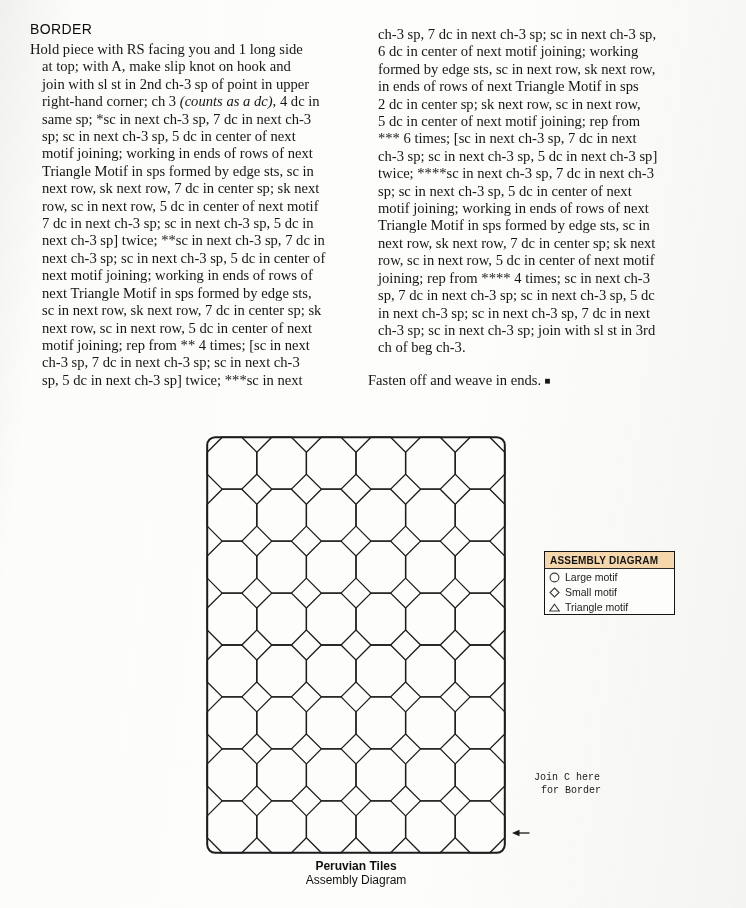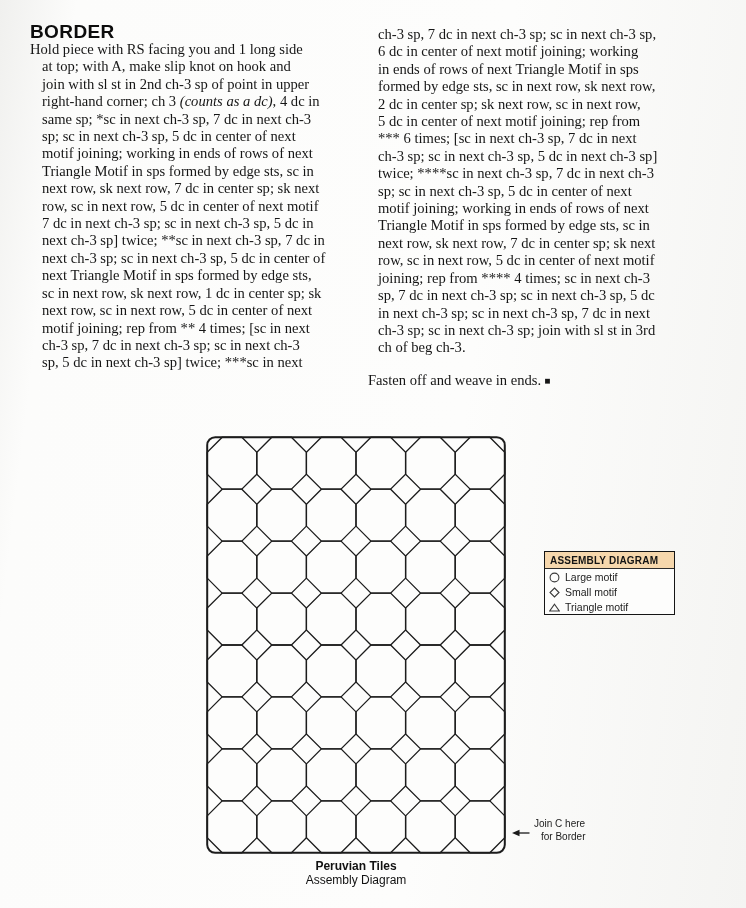--- a/index.html
+++ b/index.html
@@ -6,22 +6,22 @@
   body{
     width:746px;height:908px;position:relative;overflow:hidden;
     background:linear-gradient(97deg,#f0f0ee 0%,#fcfcfb 9%,#fdfdfc 60%,#f4f4f2 100%);
     font-family:"Liberation Serif", serif;
     color:#161616;
     -webkit-font-smoothing:antialiased;
   }
   .page{position:absolute;inset:0;}
   .heading{
     position:absolute;left:30px;top:21px;
-    font-family:"Liberation Sans", sans-serif;font-weight:bold;
-    font-size:19px;letter-spacing:.4px;color:#0c0c0c;
+    font-family:"Liberation Sans", sans-serif;font-weight:normal;
+    font-size:14px;letter-spacing:.4px;color:#0c0c0c;
   }
   .col{position:absolute;font-size:14.6px;line-height:17.4px;white-space:nowrap;}
   .col-left{left:30px;top:41px;width:345px;}
   .col-right{left:368px;top:26px;width:370px;}
   .col-left .indent{padding-left:12px;}
   .col-right .indent{padding-left:10px;}
   .tline i{}
   .fasten{margin:15.5px 0 0 0;padding:0;font-size:14.6px;}
   .endmark{font-size:10px;position:relative;top:-1px;margin-left:3px;}
   .diagram{position:absolute;left:206px;top:436px;}
@@ -31,22 +31,22 @@
     font-family:"Liberation Sans", sans-serif;
   }
   .legend-header{
     font-weight:bold;font-size:10px;letter-spacing:.2px;color:#141414;
     padding:3px 5px 2px 5px;border-bottom:1px solid #2b2b2b;
   }
   .legend-item{display:flex;align-items:flex-end;gap:5px;padding:2px 5px 1px 4px;font-size:10.5px;color:#222;}
   .legend-icon{flex:0 0 auto;display:block;}
   .join-arrow{position:absolute;left:511px;top:827px;}
   .join-note{
-    position:absolute;left:534px;top:818px;
-    font-family:Liberation Sans, sans-serif;font-size:10px;line-height:12.5px;color:#1b1b1b;
+    position:absolute;left:534px;top:772px;
+    font-family:Liberation Mono, monospace;font-size:10px;line-height:12.5px;color:#1b1b1b;
   }
   .join-note .l2{padding-left:7px;}
   .caption{
     position:absolute;left:256px;top:860px;width:200px;text-align:center;
     font-family:"Liberation Sans", sans-serif;font-size:12px;line-height:13.5px;color:#111;
   }
   .caption-title{font-weight:bold;}
 </style>
 </head>
 <body>
@@ -63,35 +63,36 @@
         <div class="tline indent">right-hand corner; ch 3 <i>(counts as a dc)</i>, 4 dc in</div>
         <div class="tline indent">same sp; *sc in next ch-3 sp, 7 dc in next ch-3</div>
         <div class="tline indent">sp; sc in next ch-3 sp, 5 dc in center of next</div>
         <div class="tline indent">motif joining; working in ends of rows of next</div>
         <div class="tline indent">Triangle Motif in sps formed by edge sts, sc in</div>
         <div class="tline indent">next row, sk next row, 7 dc in center sp; sk next</div>
         <div class="tline indent">row, sc in next row, 5 dc in center of next motif</div>
         <div class="tline indent">7 dc in next ch-3 sp; sc in next ch-3 sp, 5 dc in</div>
         <div class="tline indent">next ch-3 sp] twice; **sc in next ch-3 sp, 7 dc in</div>
         <div class="tline indent">next ch-3 sp; sc in next ch-3 sp, 5 dc in center of</div>
+        <div class="tline indent">next motif joining; working in ends of rows of</div>
         <div class="tline indent">next Triangle Motif in sps formed by edge sts,</div>
-        <div class="tline indent">sc in next row, sk next row, 1 dc in center sp; sk</div>
+        <div class="tline indent">sc in next row, sk next row, 7 dc in center sp; sk</div>
         <div class="tline indent">next row, sc in next row, 5 dc in center of next</div>
         <div class="tline indent">motif joining; rep from ** 4 times; [sc in next</div>
         <div class="tline indent">ch-3 sp, 7 dc in next ch-3 sp; sc in next ch-3</div>
         <div class="tline indent">sp, 5 dc in next ch-3 sp] twice; ***sc in next</div>
       </div>
   </div>
 
   <div class="col col-right">
     <div id="right-lines">
         <div class="tline indent">ch-3 sp, 7 dc in next ch-3 sp; sc in next ch-3 sp,</div>
         <div class="tline indent">6 dc in center of next motif joining; working</div>
+        <div class="tline indent">formed by edge sts, sc in next row, sk next row,</div>
         <div class="tline indent">in ends of rows of next Triangle Motif in sps</div>
-        <div class="tline indent">formed by edge sts, sc in next row, sk next row,</div>
         <div class="tline indent">2 dc in center sp; sk next row, sc in next row,</div>
         <div class="tline indent">5 dc in center of next motif joining; rep from</div>
         <div class="tline indent">*** 6 times; [sc in next ch-3 sp, 7 dc in next</div>
         <div class="tline indent">ch-3 sp; sc in next ch-3 sp, 5 dc in next ch-3 sp]</div>
         <div class="tline indent">twice; ****sc in next ch-3 sp, 7 dc in next ch-3</div>
         <div class="tline indent">sp; sc in next ch-3 sp, 5 dc in center of next</div>
         <div class="tline indent">motif joining; working in ends of rows of next</div>
         <div class="tline indent">Triangle Motif in sps formed by edge sts, sc in</div>
         <div class="tline indent">next row, sk next row, 7 dc in center sp; sk next</div>
         <div class="tline indent">row, sc in next row, 5 dc in center of next motif</div>

